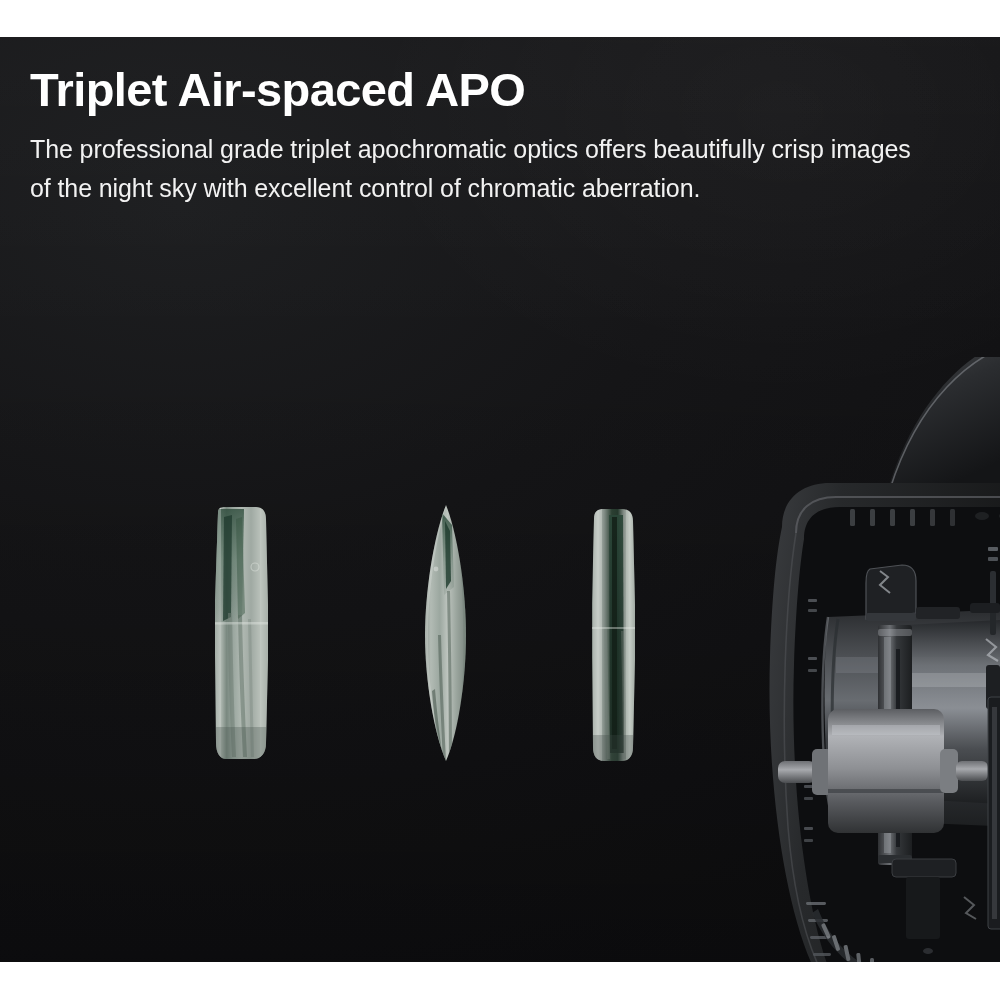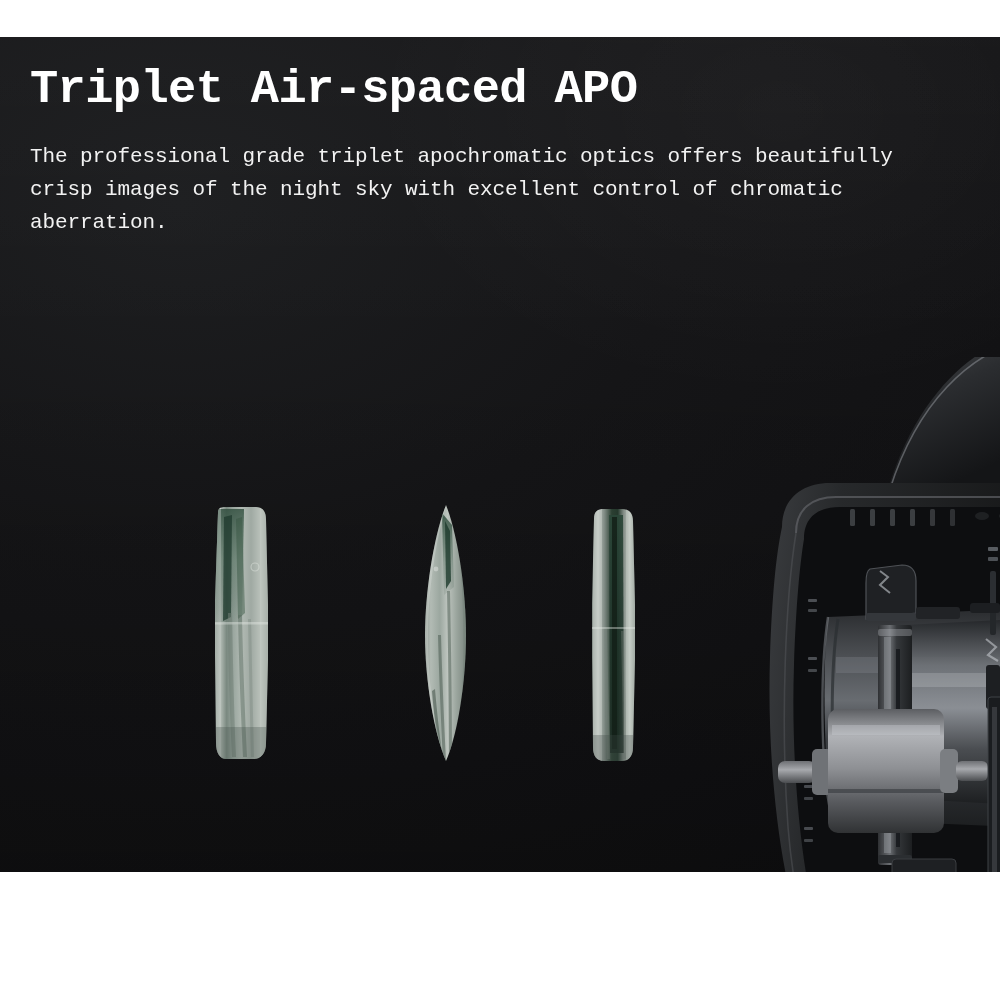--- a/index.html
+++ b/index.html
@@ -4,24 +4,24 @@
 <title>Triplet Air-spaced APO</title>
 <style>
   html, body {
     margin: 0;
     padding: 0;
     background: #ffffff;
   }
   #stage {
     position: relative;
     width: 1000px;
-    height: 872px;
+    height: 1000px;
     background: #ffffff;
     overflow: hidden;
-    font-family: Liberation Mono, monospace;
+    font-family: Liberation Sans, sans-serif;
   }
 
   
   #panel {
     position: absolute;
     left: 0;
     top: 37px;
     width: 1000px;
     height: 925px;
     background:
@@ -47,23 +47,23 @@
   #title {
     margin: 0;
     color: #ffffff;
     font-size: 47px;
     font-weight: 700;
     letter-spacing: -0.6px;
     line-height: 1.05;
     white-space: nowrap;
   }
   #subtitle {
-    margin: 27px 0 0 0;
+    margin: 16px 0 0 0;
     color: #f2f2f2;
-    font-size: 21px;
+    font-size: 25px;
     font-weight: 400;
     line-height: 1.56;
     max-width: 885px;
     letter-spacing: -0.1px;
   }
 
   
   .lens {
     position: absolute;
     overflow: visible;

